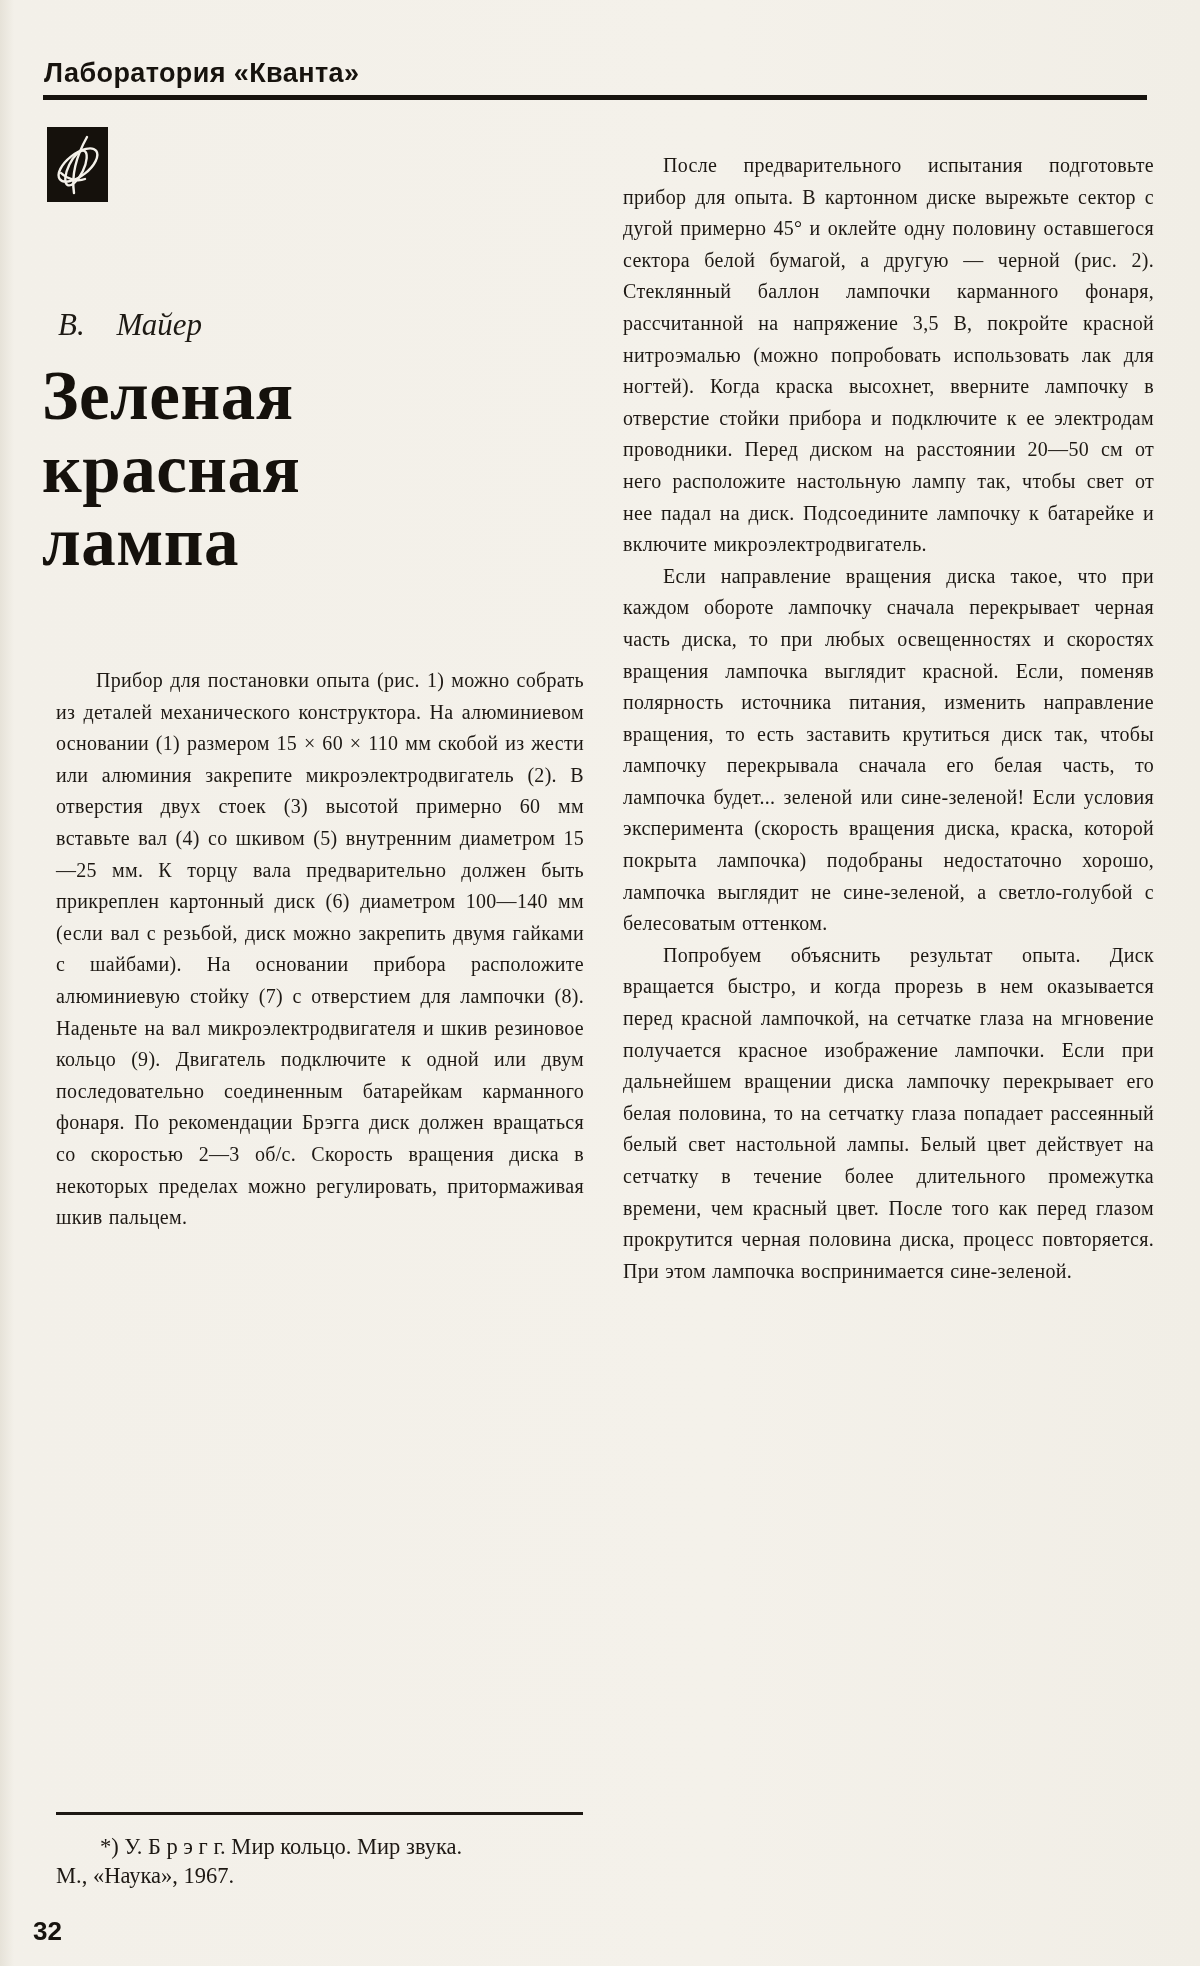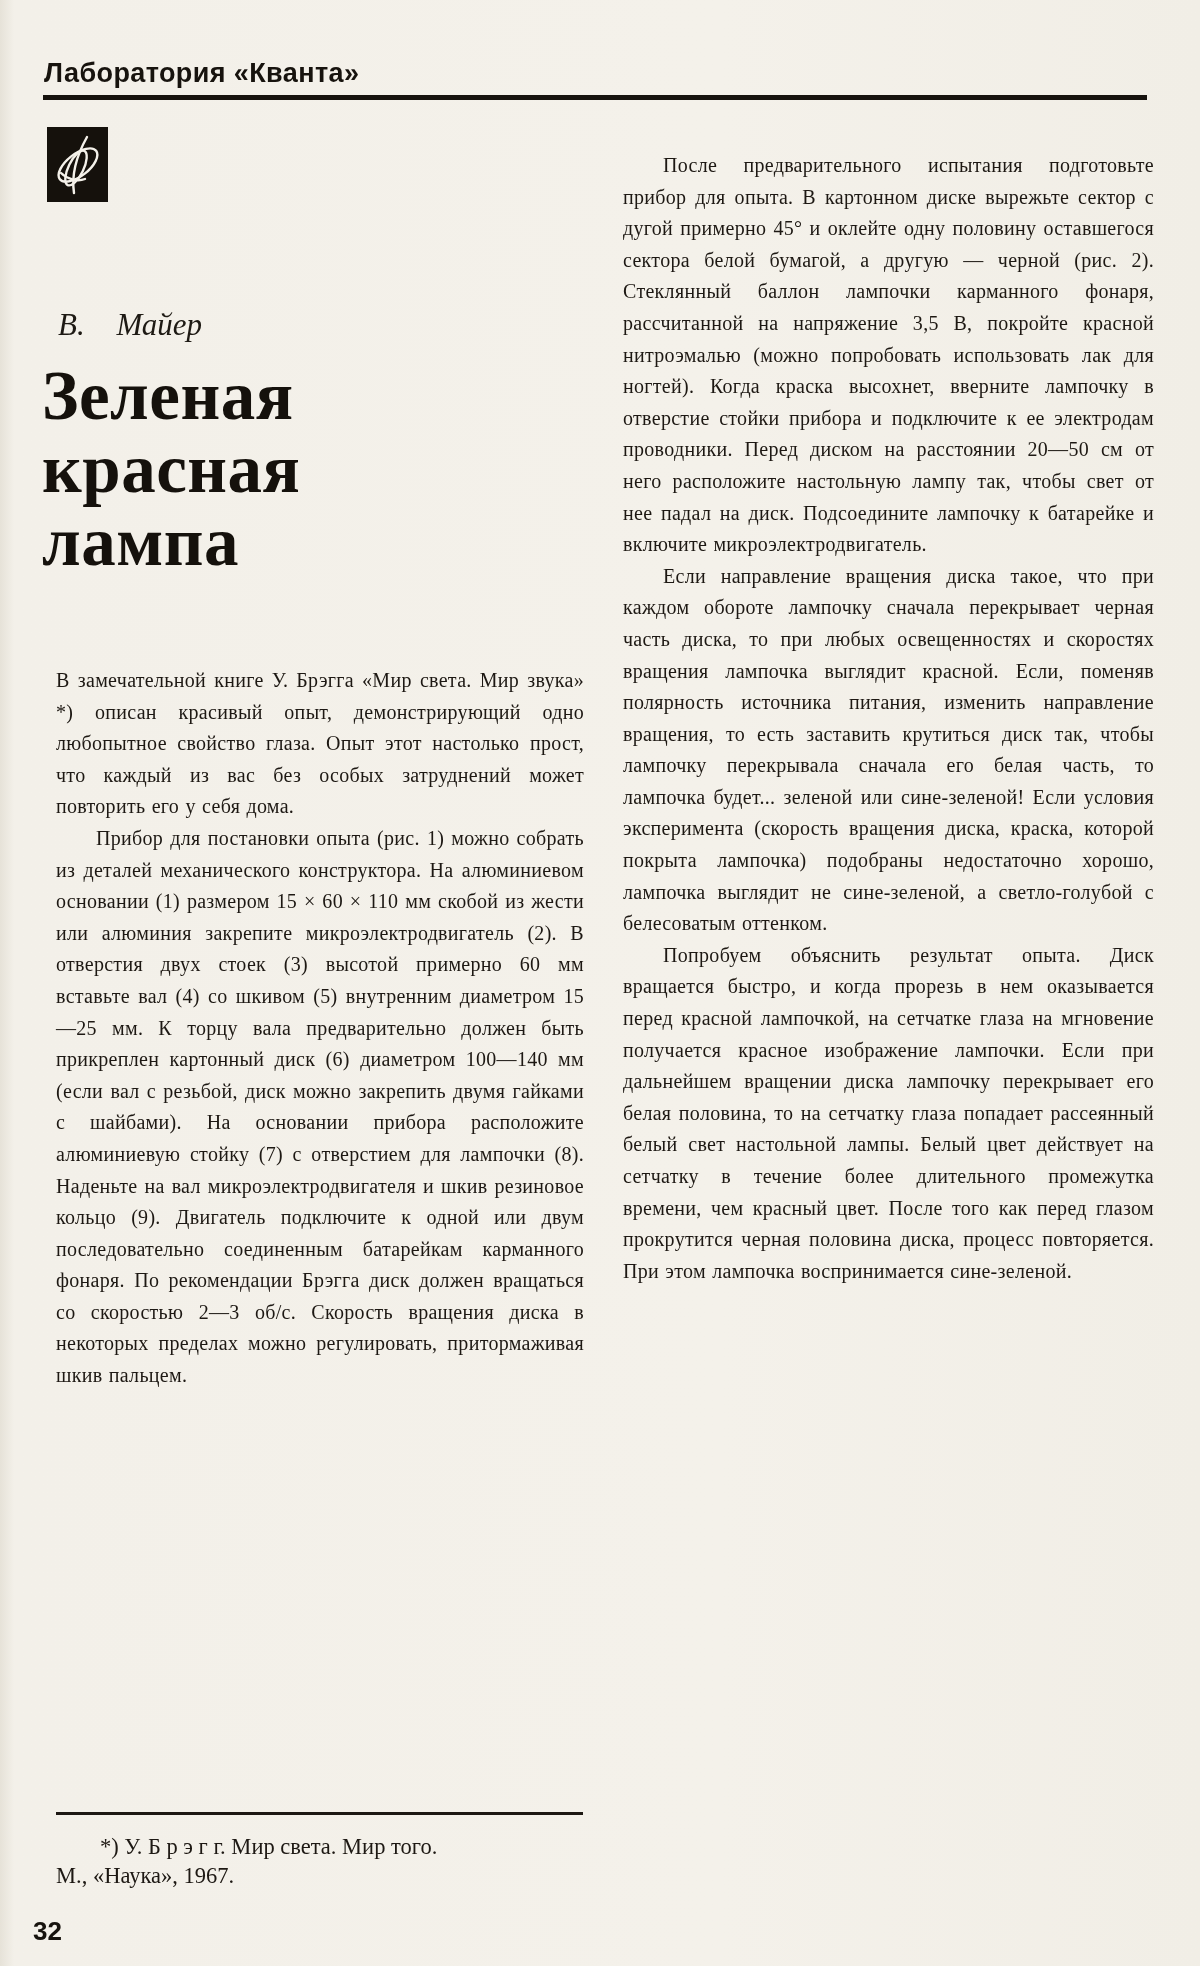--- a/index.html
+++ b/index.html
@@ -86,32 +86,31 @@
 
   <div class="author">В. Майер</div>
 
   <h1 class="title" style="margin:0;">
     <span>Зеленая</span>
     <span>красная</span>
     <span>лампа</span>
   </h1>
 
   <div class="col col-left">
-    <p>В замечательной книге У. Брэгга «Мир света. Мир звука» *) описан красивый опыт, демонстрирующий одно любопытное свойство глаза. Опыт этот настолько прост, что каждый из вас без особых затруднений может повторить его у себя дома.</p>
     <p class="indent">Прибор для постановки опыта (рис. 1) можно собрать из деталей механического конструктора. На алюминиевом основании (1) размером 15 × 60 × 110 мм скобой из жести или алюминия закрепите микроэлектродвигатель (2). В отверстия двух стоек (3) высотой примерно 60 мм вставьте вал (4) со шкивом (5) внутренним диаметром 15—25 мм. К торцу вала предварительно должен быть прикреплен картонный диск (6) диаметром 100—140 мм (если вал с резьбой, диск можно закрепить двумя гайками с шайбами). На основании прибора расположите алюминиевую стойку (7) с отверстием для лампочки (8). Наденьте на вал микроэлектродвигателя и шкив резиновое кольцо (9). Двигатель подключите к одной или двум последовательно соединенным батарейкам карманного фонаря. По рекомендации Брэгга диск должен вращаться со скоростью 2—3 об/с. Скорость вращения диска в некоторых пределах можно регулировать, притормаживая шкив пальцем.</p>
   </div>
 
   <div class="col col-right">
     <p class="indent">После предварительного испытания подготовьте прибор для опыта. В картонном диске вырежьте сектор с дугой примерно 45° и оклейте одну половину оставшегося сектора белой бумагой, а другую — черной (рис. 2). Стеклянный баллон лампочки карманного фонаря, рассчитанной на напряжение 3,5 В, покройте красной нитроэмалью (можно попробовать использовать лак для ногтей). Когда краска высохнет, вверните лампочку в отверстие стойки прибора и подключите к ее электродам проводники. Перед диском на расстоянии 20—50 см от него расположите настольную лампу так, чтобы свет от нее падал на диск. Подсоедините лампочку к батарейке и включите микроэлектродвигатель.</p>
     <p class="indent">Если направление вращения диска такое, что при каждом обороте лампочку сначала перекрывает черная часть диска, то при любых освещенностях и скоростях вращения лампочка выглядит красной. Если, поменяв полярность источника питания, изменить направление вращения, то есть заставить крутиться диск так, чтобы лампочку перекрывала сначала его белая часть, то лампочка будет... зеленой или сине-зеленой! Если условия эксперимента (скорость вращения диска, краска, которой покрыта лампочка) подобраны недостаточно хорошо, лампочка выглядит не сине-зеленой, а светло-голубой с белесоватым оттенком.</p>
     <p class="indent">Попробуем объяснить результат опыта. Диск вращается быстро, и когда прорезь в нем оказывается перед красной лампочкой, на сетчатке глаза на мгновение получается красное изображение лампочки. Если при дальнейшем вращении диска лампочку перекрывает его белая половина, то на сетчатку глаза попадает рассеянный белый свет настольной лампы. Белый цвет действует на сетчатку в течение более длительного промежутка времени, чем красный цвет. После того как перед глазом прокрутится черная половина диска, процесс повторяется. При этом лампочка воспринимается сине-зеленой.</p>
   </div>
 
   <div class="footnote-rule"></div>
 
   <div class="footnote">
-    <div class="fn-line-1">*) У. Б р э г г. Мир света. Мир того.</div>
+    <div class="fn-line-1">*) У. Б р э г г. Мир кольцо. Мир звука.</div>
     <div class="fn-line-2">М., «Наука», 1967.</div>
   </div>
 
   <div class="page-number">32</div>
 
 </div>
 
 </body></html>

